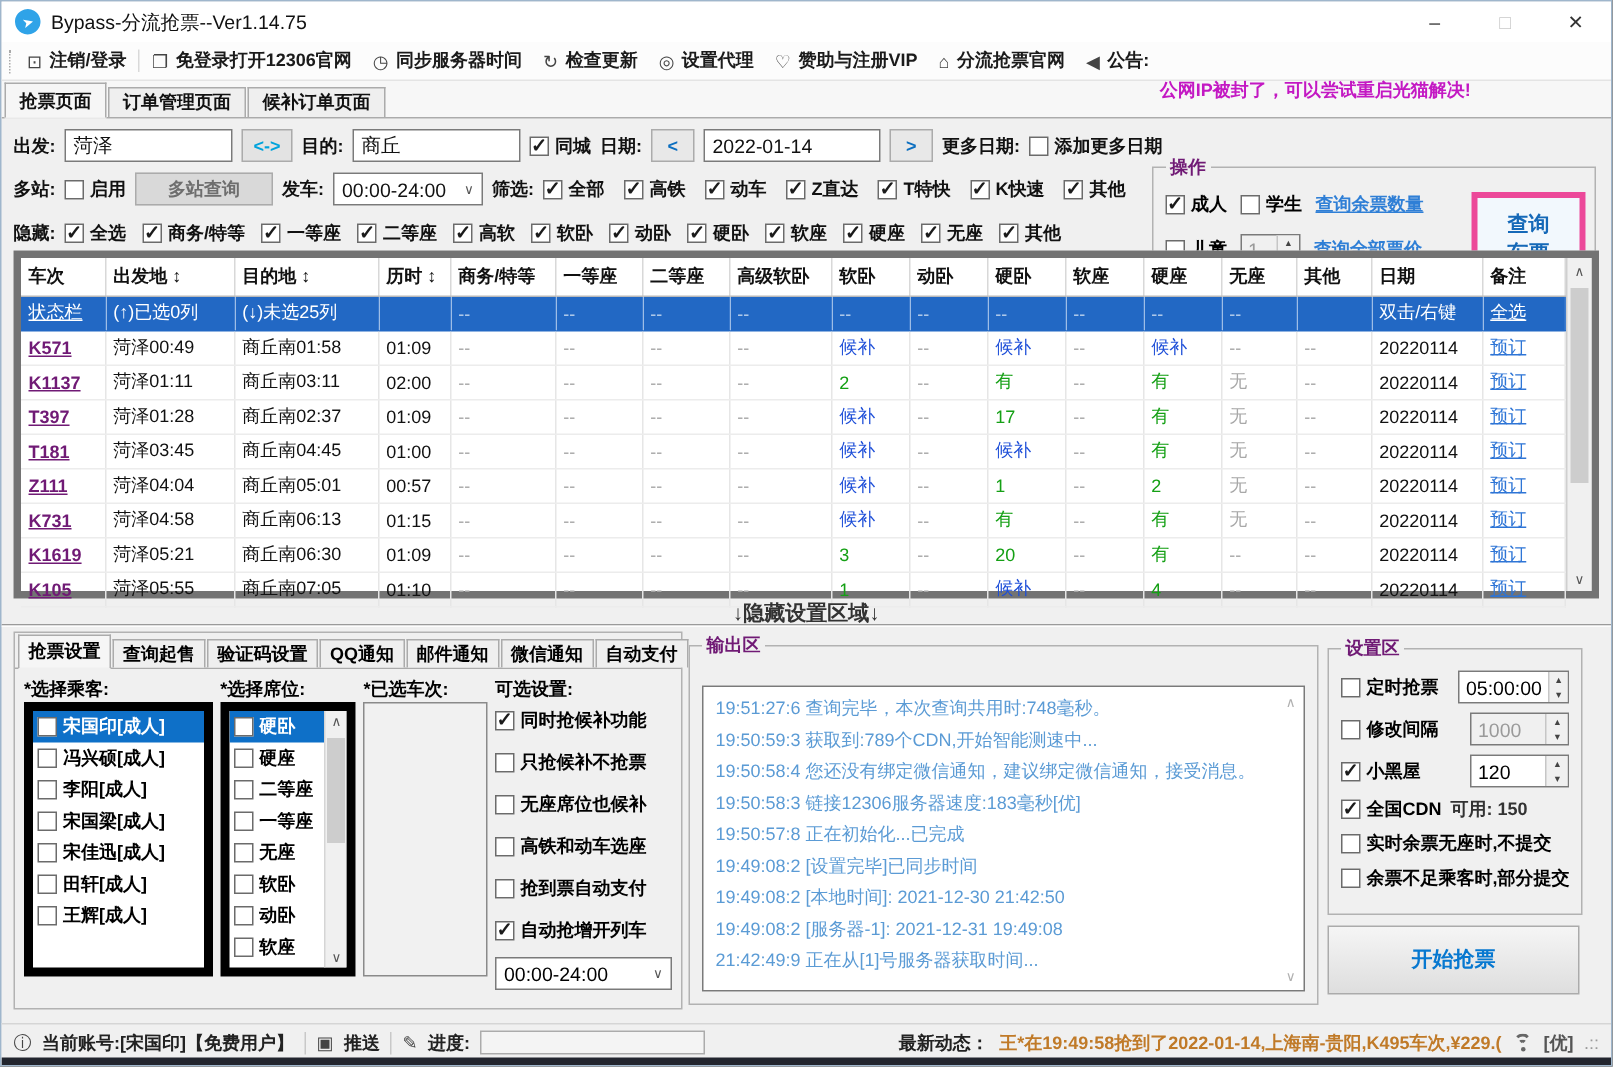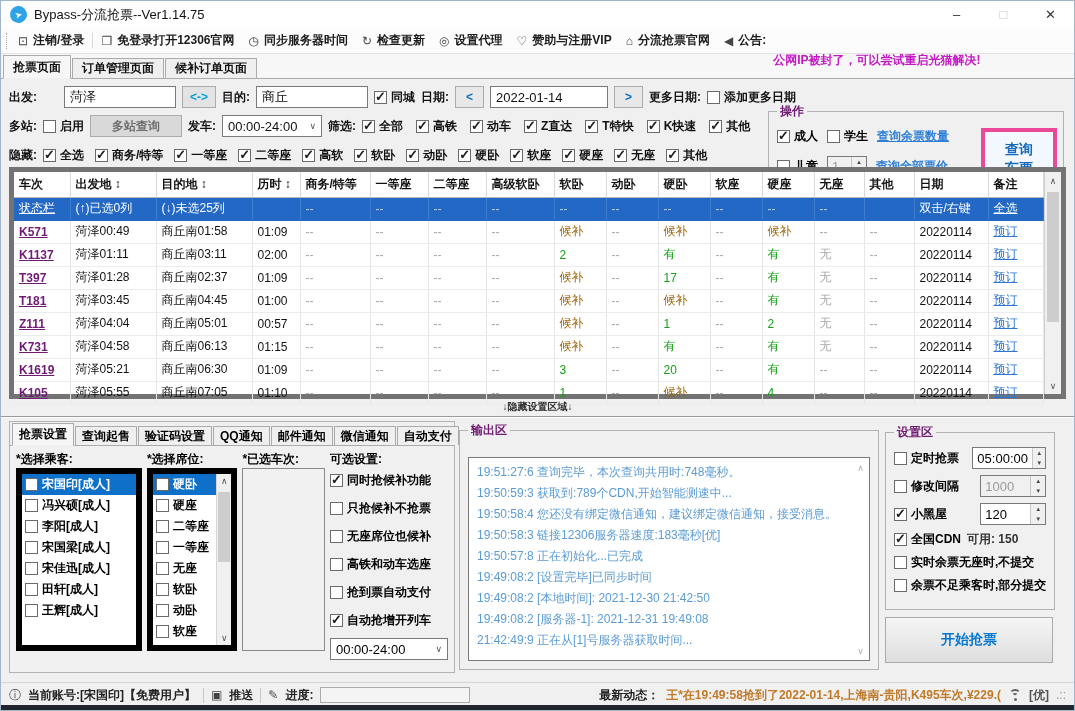--- a/index.html
+++ b/index.html
@@ -66,28 +66,28 @@
     text-align:left;padding:0 5px;white-space:nowrap;overflow:hidden;background:#fff;}
   td{border-right:1px solid #E6E6E6;border-bottom:1px solid #ECECEC;height:23px;padding:0 5px;
     white-space:nowrap;overflow:hidden;color:#111;}
   .status-tr td{background:#2268C4;color:#fff;border-right-color:#3E7CCE;border-bottom-color:#2268C4;}
   .status-tr .dash{color:#B9D0EC;}
   .st-first{text-decoration:underline;}
   .sel-all{color:#BCD8F6;text-decoration:underline;}
   .train{color:#701a75;text-decoration:underline;font-weight:600;}
   .book{color:#2E75D6;text-decoration:underline;}
   .dash{color:#A8A8A8;}
-  .wait{color:#a16207;}
+  .wait{color:#1d4ed8;}
   .avail{color:#15A015;}
   .vscroll{width:17px;background:#F0F0F0;border-left:1px solid #CFCFCF;position:relative;flex:none;}
   .vs-btn{height:17px;display:flex;align-items:center;justify-content:center;font-size:9px;color:#555;}
   .vs-btn.bottom{position:absolute;bottom:0;left:0;right:0;}
   .vs-thumb{position:absolute;left:2px;right:2px;top:20px;height:130px;background:#CDCDCD;}
   
-  .divider{position:absolute;top:399px;left:0;right:0;text-align:center;font-size:10px;font-weight:600;color:#333;}
+  .divider{position:absolute;top:399px;left:0;right:0;text-align:center;font-size:14px;font-weight:600;color:#333;}
   .div-line{position:absolute;top:415px;left:0;right:0;height:2px;border-top:1px solid #9A9A9A;border-bottom:1px solid #FDFDFD;}
   
   .panel{position:absolute;left:8px;top:420px;width:446px;height:252px;border:1px solid #B2B2B2;background:#F0F0F0;}
   .panel-tabs{display:flex;align-items:flex-end;height:24px;border-bottom:1px solid #ABABAB;padding-left:2px;}
   .ptab{font-size:12px;font-weight:600;border:1px solid #ABABAB;border-bottom:none;background:#EFEFEF;height:19px;
     display:flex;align-items:center;padding:0 6px;margin-right:1px;white-space:nowrap;}
   .ptab.active{background:#F6F6F6;height:23px;margin-bottom:-1px;border-bottom:1px solid #F0F0F0;}
   .panel-cols{display:flex;padding:4px 6px 0;gap:5px;}
   .pcol{display:flex;flex-direction:column;}
   .pcol-label{font-size:12px;font-weight:600;height:18px;display:flex;align-items:center;white-space:nowrap;}
@@ -190,21 +190,21 @@
 
   <div class="tabs" id="main-tabs">
       <div class="tab active">抢票页面</div>
       <div class="tab">订单管理页面</div>
       <div class="tab">候补订单页面</div>
     </div>
 
   <div class="form" style="top:78px;height:88px;padding-top:5px;">
     <div class="frow">
       <span>出发:</span>
-      <span class="tbox" style="width:112px;margin-left:21px;">菏泽</span>
+      <span class="tbox" style="width:112px;">菏泽</span>
       <span class="btn swap-btn">&lt;-&gt;</span>
       <span>目的:</span>
       <span class="tbox" style="width:112px;">商丘</span>
       <span class="cbrow">
           <span class="cb on"></span>
           <span class="cb-label">同城</span>
         </span>
       <span>日期:</span>
       <span class="btn nav-btn">&lt;</span>
       <span class="tbox" style="width:118px;">2022-01-14</span>

